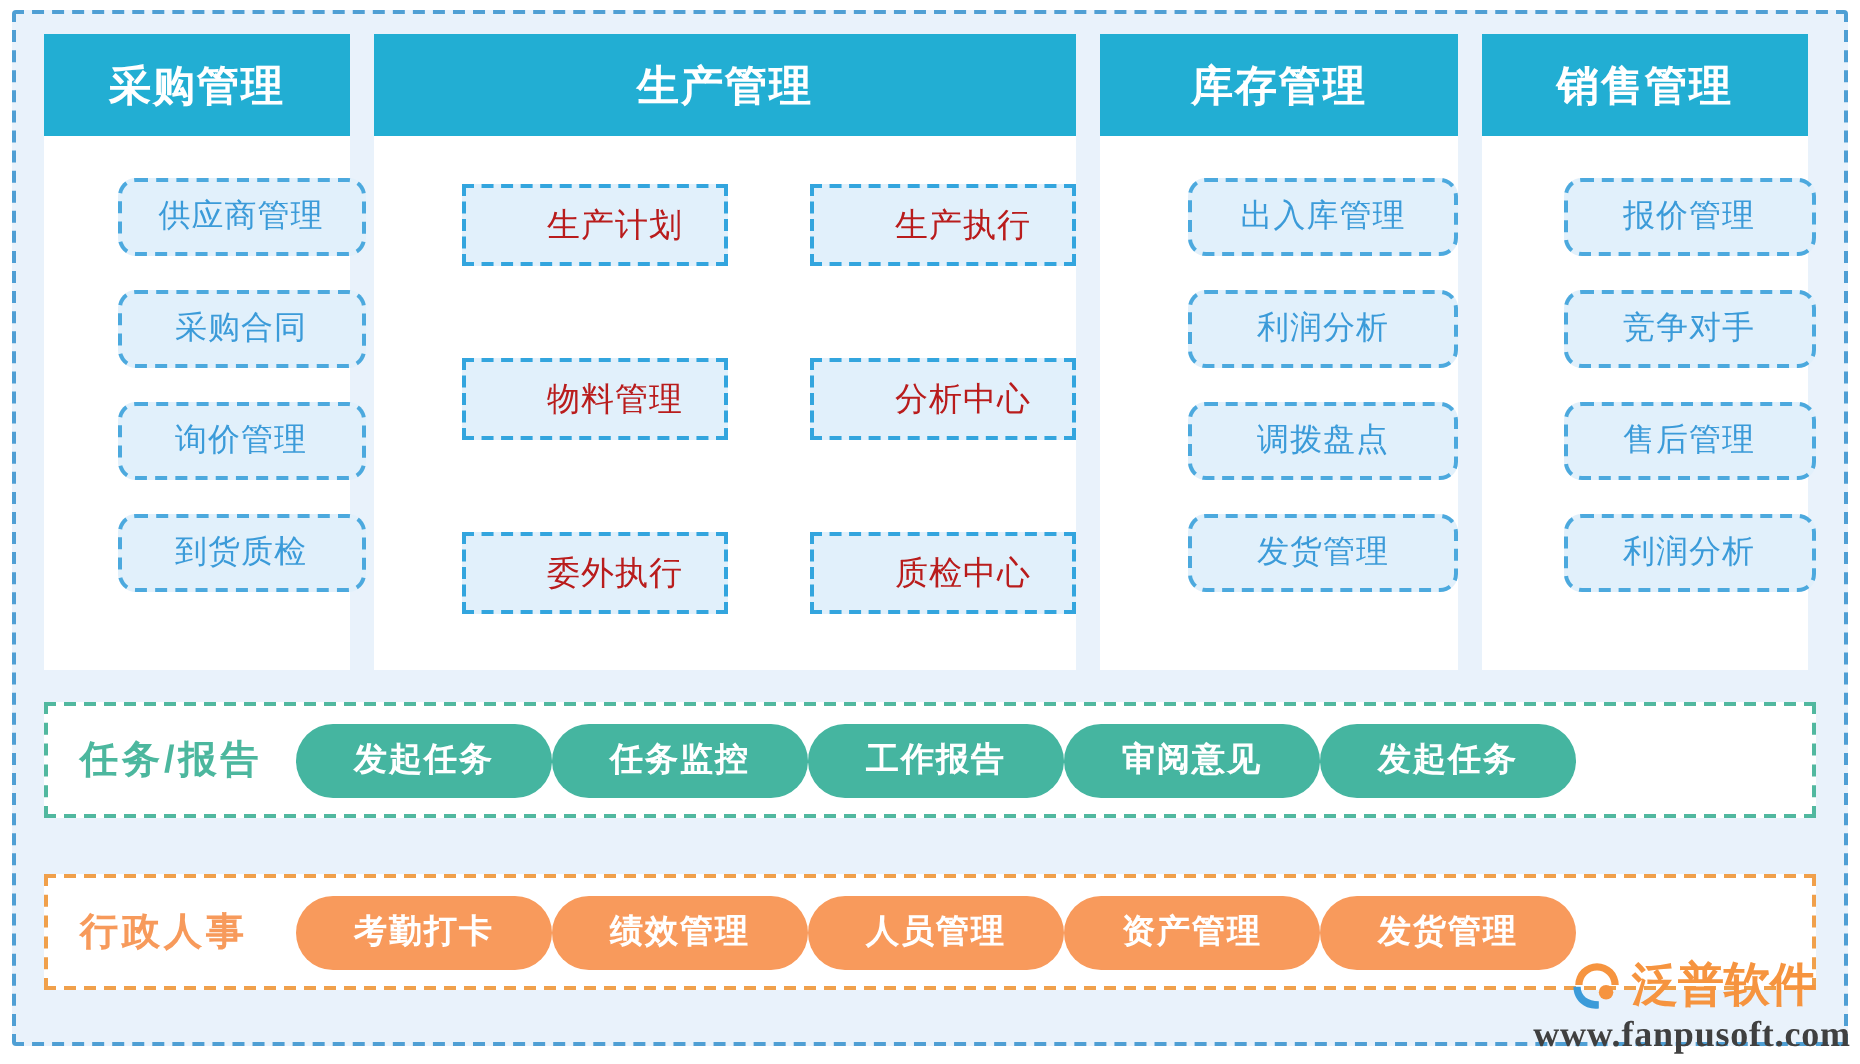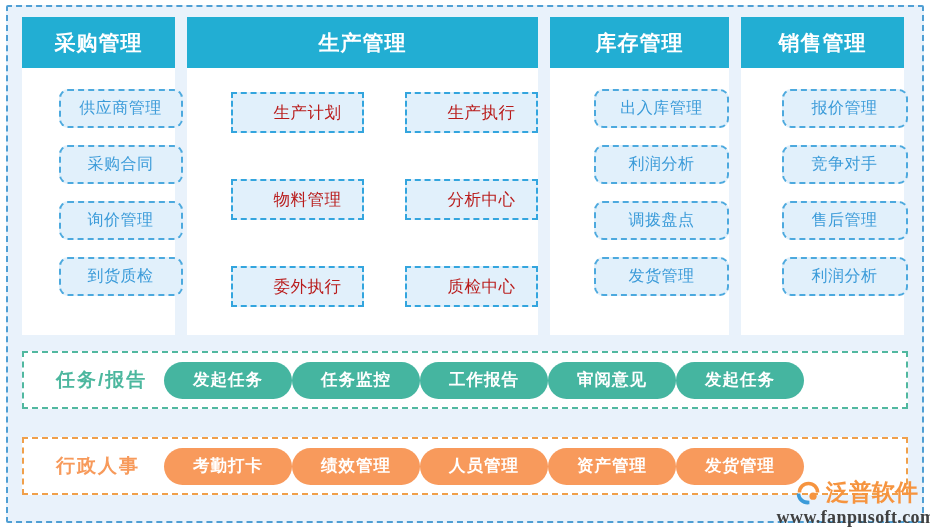--- a/index.html
+++ b/index.html
@@ -132,21 +132,21 @@
   
   .band {
     position: absolute;
     left: 22px;
     width: 886px;
     height: 58px;
     box-sizing: border-box;
     background: #ffffff;
     display: flex;
     align-items: center;
-    padding-left: 32px;
+    padding-left: 16px;
   }
   .band-tasks {
     top: 351px;
     border: 2px dashed #51b89f;
   }
   .band-admin {
     top: 437px;
     border: 2px dashed #f0a04b;
   }
 
@@ -180,21 +180,21 @@
     align-items: center;
     justify-content: center;
     flex: 0 0 auto;
   }
   .pill-green  { background: #45b5a0; }
   .pill-orange { background: #f89a5c; }
 
   
   .logo {
     position: absolute;
-    right: 7px;
+    right: 17px;
     bottom: 4px;
     width: 134px;
     height: 48px;
     display: flex;
     flex-direction: column;
     align-items: center;
     justify-content: flex-end;
   }
   .logo-top {
     display: flex;

